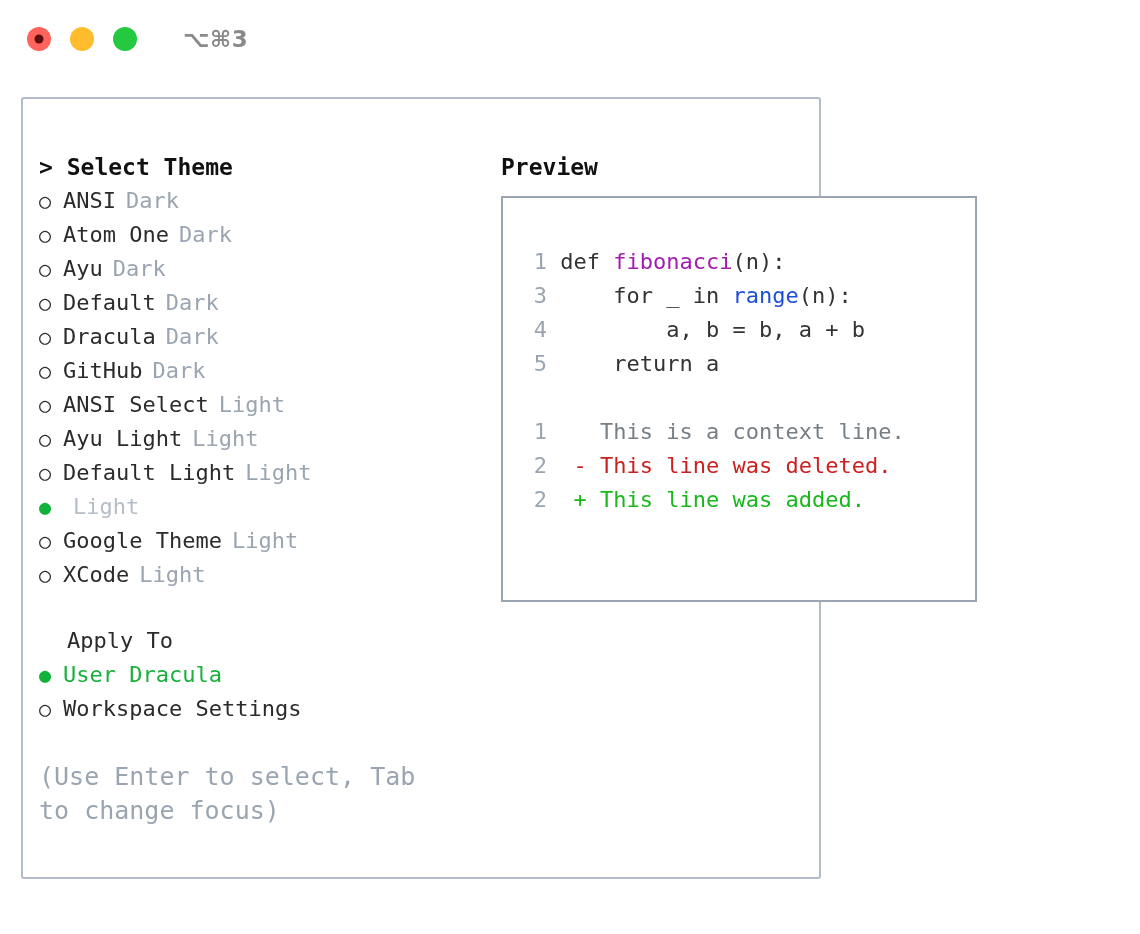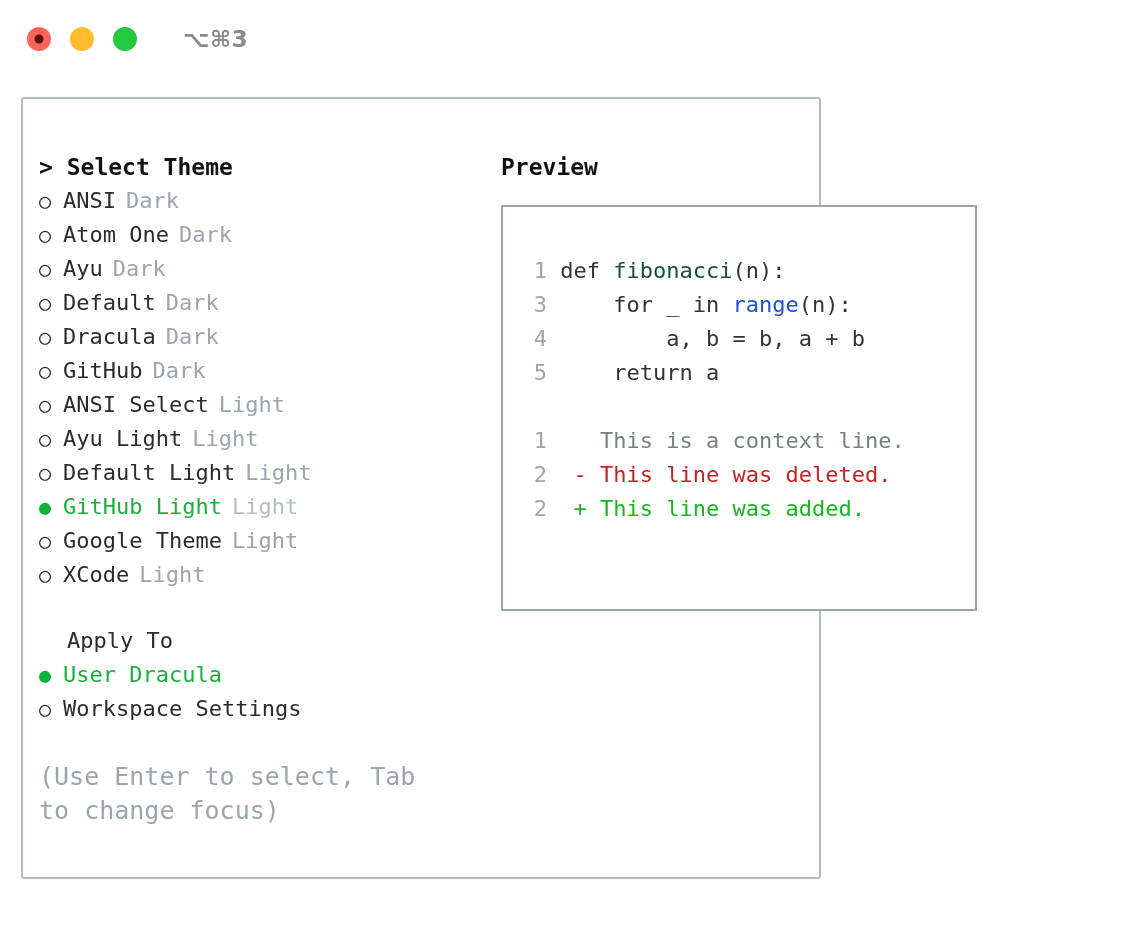--- a/index.html
+++ b/index.html
@@ -151,21 +151,21 @@
     position: absolute;
     left: 478px;
     top: 51px;
     width: 490px;
   }
   .preview-title {
     font-size: 23px;
     font-weight: bold;
     color: #111111;
     line-height: 34px;
-    margin-bottom: 21px;
+    margin-bottom: 12px;
   }
   .preview-box {
     width: 476px;
     height: 406px;
     border: 2px solid #9aa5b1;
     box-sizing: border-box;
     background: #ffffff;
     padding: 47px 0 0 20px;
   }
 
@@ -174,21 +174,21 @@
     line-height: 34px;
     white-space: pre;
     color: #333333;
   }
   .lnum {
     display: inline-block;
     width: 24px;
     text-align: right;
     color: #9aa5b1;
   }
-  .tok-fn   { color: #14532d; }
+  .tok-fn   { color: #a21caf; }
   .tok-num  { color: #0f7a6b; }
   .tok-call { color: #1d4ed8; }
   .gap-line { height: 34px; }
   .diff-ctx { color: #777f86; margin-top: 38px; }
   .diff-del { color: #cc1f1f; }
   .diff-add { color: #18b81c; }
 </style>
 </head>
 <body>
 
@@ -212,21 +212,21 @@
         <div id="theme-list">
             <div class="opt-row"><span class="bullet">○</span><span class="opt-label">ANSI</span><span class="opt-tag">Dark</span></div>
             <div class="opt-row"><span class="bullet">○</span><span class="opt-label">Atom One</span><span class="opt-tag">Dark</span></div>
             <div class="opt-row"><span class="bullet">○</span><span class="opt-label">Ayu</span><span class="opt-tag">Dark</span></div>
             <div class="opt-row"><span class="bullet">○</span><span class="opt-label">Default</span><span class="opt-tag">Dark</span></div>
             <div class="opt-row"><span class="bullet">○</span><span class="opt-label">Dracula</span><span class="opt-tag">Dark</span></div>
             <div class="opt-row"><span class="bullet">○</span><span class="opt-label">GitHub</span><span class="opt-tag">Dark</span></div>
             <div class="opt-row"><span class="bullet">○</span><span class="opt-label">ANSI Select</span><span class="opt-tag">Light</span></div>
             <div class="opt-row"><span class="bullet">○</span><span class="opt-label">Ayu Light</span><span class="opt-tag">Light</span></div>
             <div class="opt-row"><span class="bullet">○</span><span class="opt-label">Default Light</span><span class="opt-tag">Light</span></div>
-            <div class="opt-row selected"><span class="bullet">●</span><span class="opt-label">GitHub Light</span><span class="opt-tag">Light</span></div>
+            <div class="opt-row selected"><span class="bullet">●</span><span class="opt-tag">Light</span></div>
             <div class="opt-row"><span class="bullet">○</span><span class="opt-label">Google Theme</span><span class="opt-tag">Light</span></div>
             <div class="opt-row"><span class="bullet">○</span><span class="opt-label">XCode</span><span class="opt-tag">Light</span></div>
           </div>
 
         <div class="spacer-block"></div>
 
         <div class="apply-title">Apply To</div>
 
         <div id="apply-list">
             <div class="opt-row selected"><span class="bullet">●</span><span class="opt-label">User Dracula</span></div>

